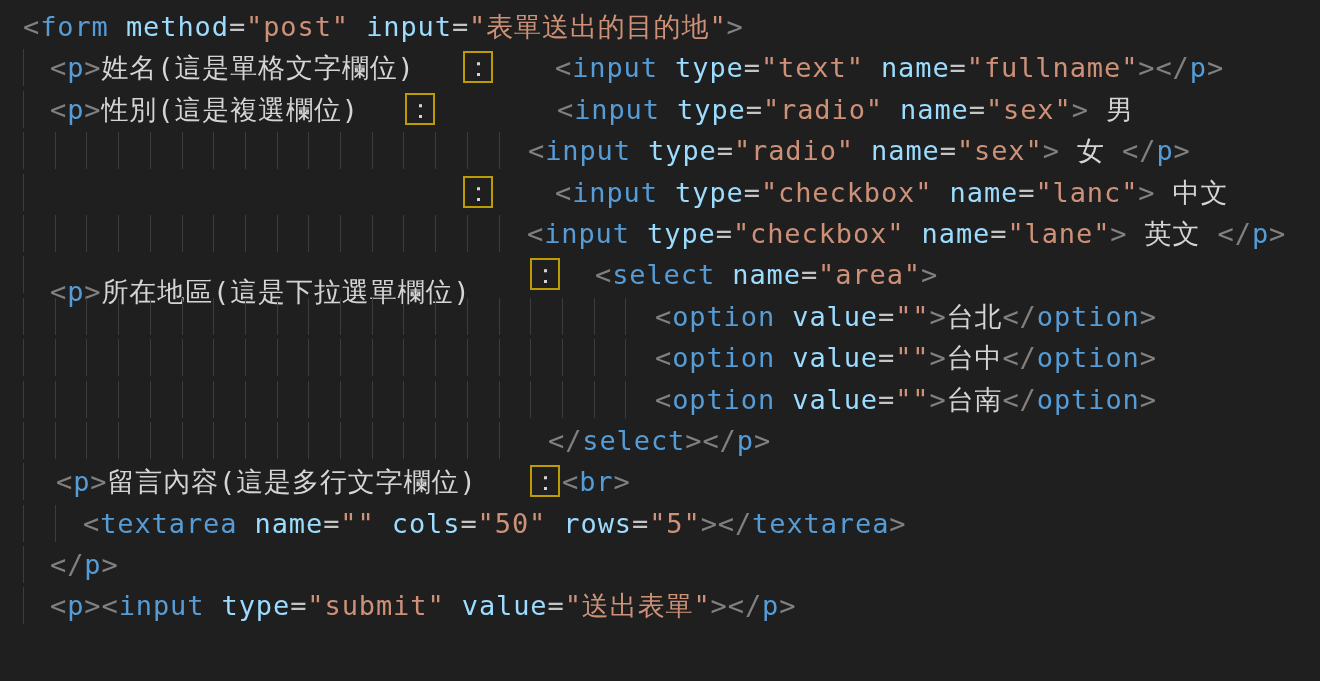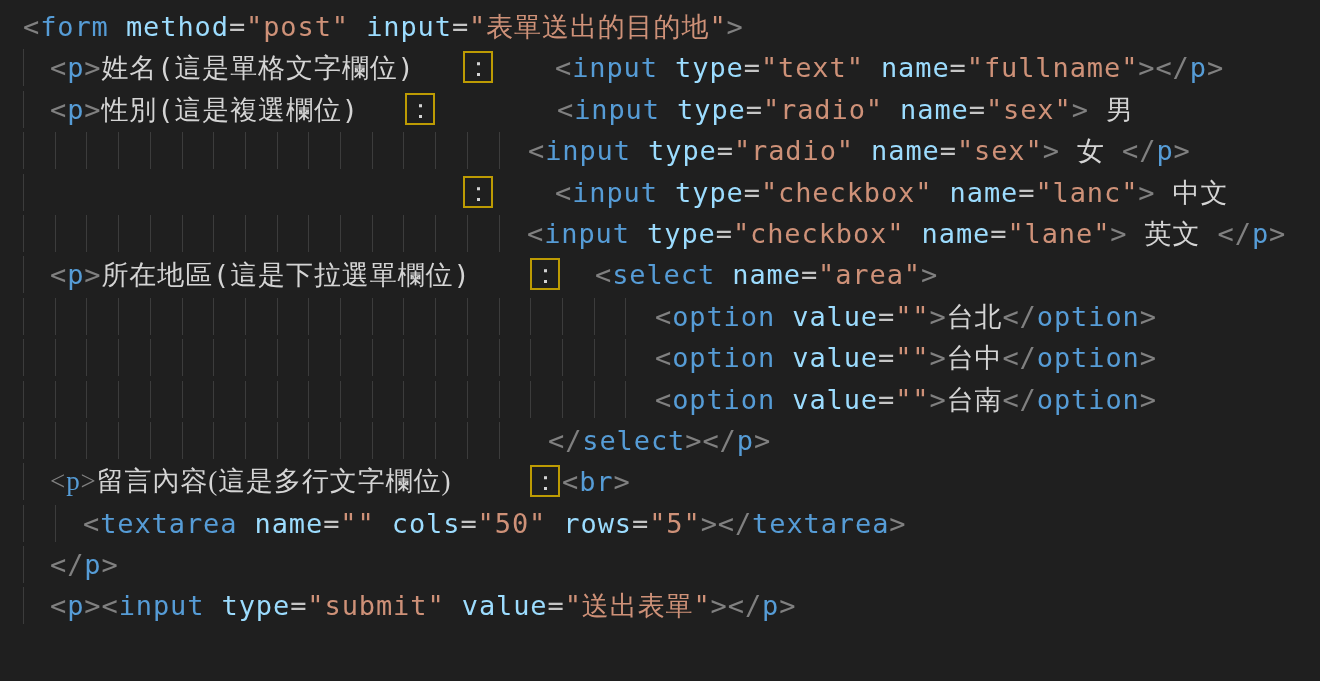--- a/index.html
+++ b/index.html
@@ -95,21 +95,21 @@
       <span class="guide" style="left: 340px;"></span>
       <span class="guide" style="left: 371.7px;"></span>
       <span class="guide" style="left: 403.4px;"></span>
       <span class="guide" style="left: 435.1px;"></span>
       <span class="guide" style="left: 466.8px;"></span>
       <span class="guide" style="left: 498.5px;"></span>
       <span class="seg" style="left: 527px;"><span class="tok-p">&lt;</span><span class="tok-t">input </span><span class="tok-a">type</span><span class="tok-e">=</span><span class="tok-s">"checkbox"</span><span class="tok-a"> name</span><span class="tok-e">=</span><span class="tok-s">"lane"</span><span class="tok-p">&gt;</span><span class="tok-x"> 英文 </span><span class="tok-p">&lt;/</span><span class="tok-t">p</span><span class="tok-p">&gt;</span></span>
     </div>
     <div class="line">
       <span class="guide" style="left: 23px;"></span>
-      <span class="seg" style="left: 50px;"><span class="tok-p">&lt;</span><span class="tok-t">p</span><span class="tok-p">&gt;</span><span class="tok-x">所在地區(這是下拉選單欄位)</span></span>
+      <span class="seg" style="left: 50px; margin-top: 17px;"><span class="tok-p">&lt;</span><span class="tok-t">p</span><span class="tok-p">&gt;</span><span class="tok-x">所在地區(這是下拉選單欄位)</span></span>
       <span class="seg" style="left: 530px;"><span class="ubox">：</span></span>
       <span class="seg" style="left: 595px;"><span class="tok-p">&lt;</span><span class="tok-t">select </span><span class="tok-a">name</span><span class="tok-e">=</span><span class="tok-s">"area"</span><span class="tok-p">&gt;</span></span>
     </div>
     <div class="line">
       <span class="guide" style="left: 23px;"></span>
       <span class="guide" style="left: 54.7px;"></span>
       <span class="guide" style="left: 86.4px;"></span>
       <span class="guide" style="left: 118.1px;"></span>
       <span class="guide" style="left: 149.8px;"></span>
       <span class="guide" style="left: 181.5px;"></span>
@@ -189,21 +189,21 @@
       <span class="guide" style="left: 340px;"></span>
       <span class="guide" style="left: 371.7px;"></span>
       <span class="guide" style="left: 403.4px;"></span>
       <span class="guide" style="left: 435.1px;"></span>
       <span class="guide" style="left: 466.8px;"></span>
       <span class="guide" style="left: 498.5px;"></span>
       <span class="seg" style="left: 548px;"><span class="tok-p">&lt;/</span><span class="tok-t">select</span><span class="tok-p">&gt;&lt;/</span><span class="tok-t">p</span><span class="tok-p">&gt;</span></span>
     </div>
     <div class="line">
       <span class="guide" style="left: 23px;"></span>
-      <span class="seg" style="left: 50px; font-family: Liberation Serif, serif;"><span class="tok-p">&lt;</span><span class="tok-t">p</span><span class="tok-p">&gt;</span><span class="tok-x">留言內容(這是多行文字欄位)</span></span>
+      <span class="seg" style="left: 56px;"><span class="tok-p">&lt;</span><span class="tok-t">p</span><span class="tok-p">&gt;</span><span class="tok-x">留言內容(這是多行文字欄位)</span></span>
       <span class="seg" style="left: 530px;"><span class="ubox">：</span></span>
       <span class="seg" style="left: 562px;"><span class="tok-p">&lt;</span><span class="tok-t">br</span><span class="tok-p">&gt;</span></span>
     </div>
     <div class="line">
       <span class="guide" style="left: 23px;"></span>
       <span class="guide" style="left: 54.7px;"></span>
       <span class="seg" style="left: 83px;"><span class="tok-p">&lt;</span><span class="tok-t">textarea </span><span class="tok-a">name</span><span class="tok-e">=</span><span class="tok-s">""</span><span class="tok-a"> cols</span><span class="tok-e">=</span><span class="tok-s">"50"</span><span class="tok-a"> rows</span><span class="tok-e">=</span><span class="tok-s">"5"</span><span class="tok-p">&gt;&lt;/</span><span class="tok-t">textarea</span><span class="tok-p">&gt;</span></span>
     </div>
     <div class="line">
       <span class="guide" style="left: 23px;"></span>

